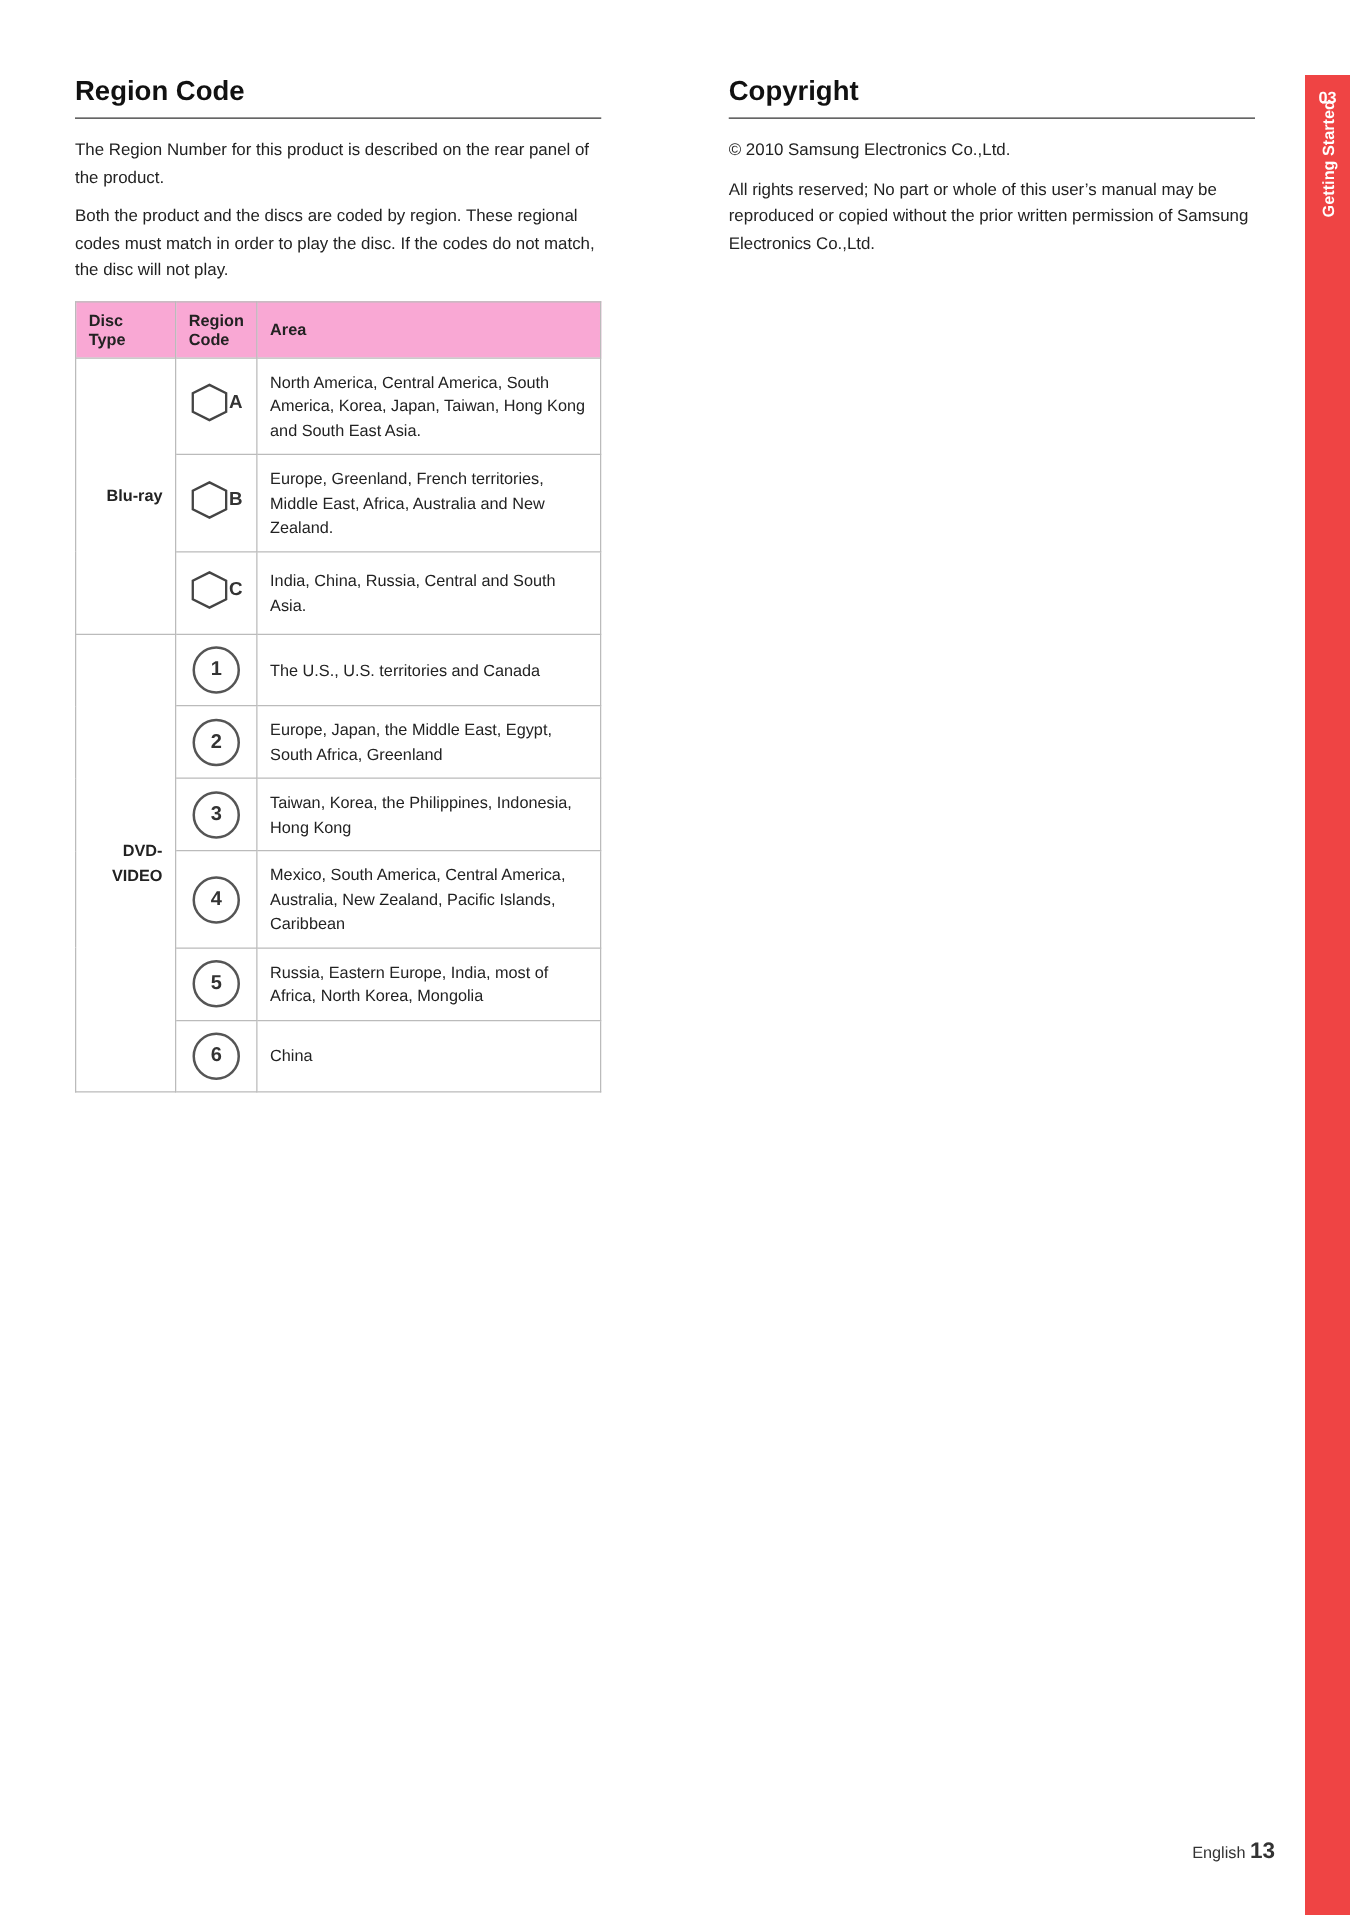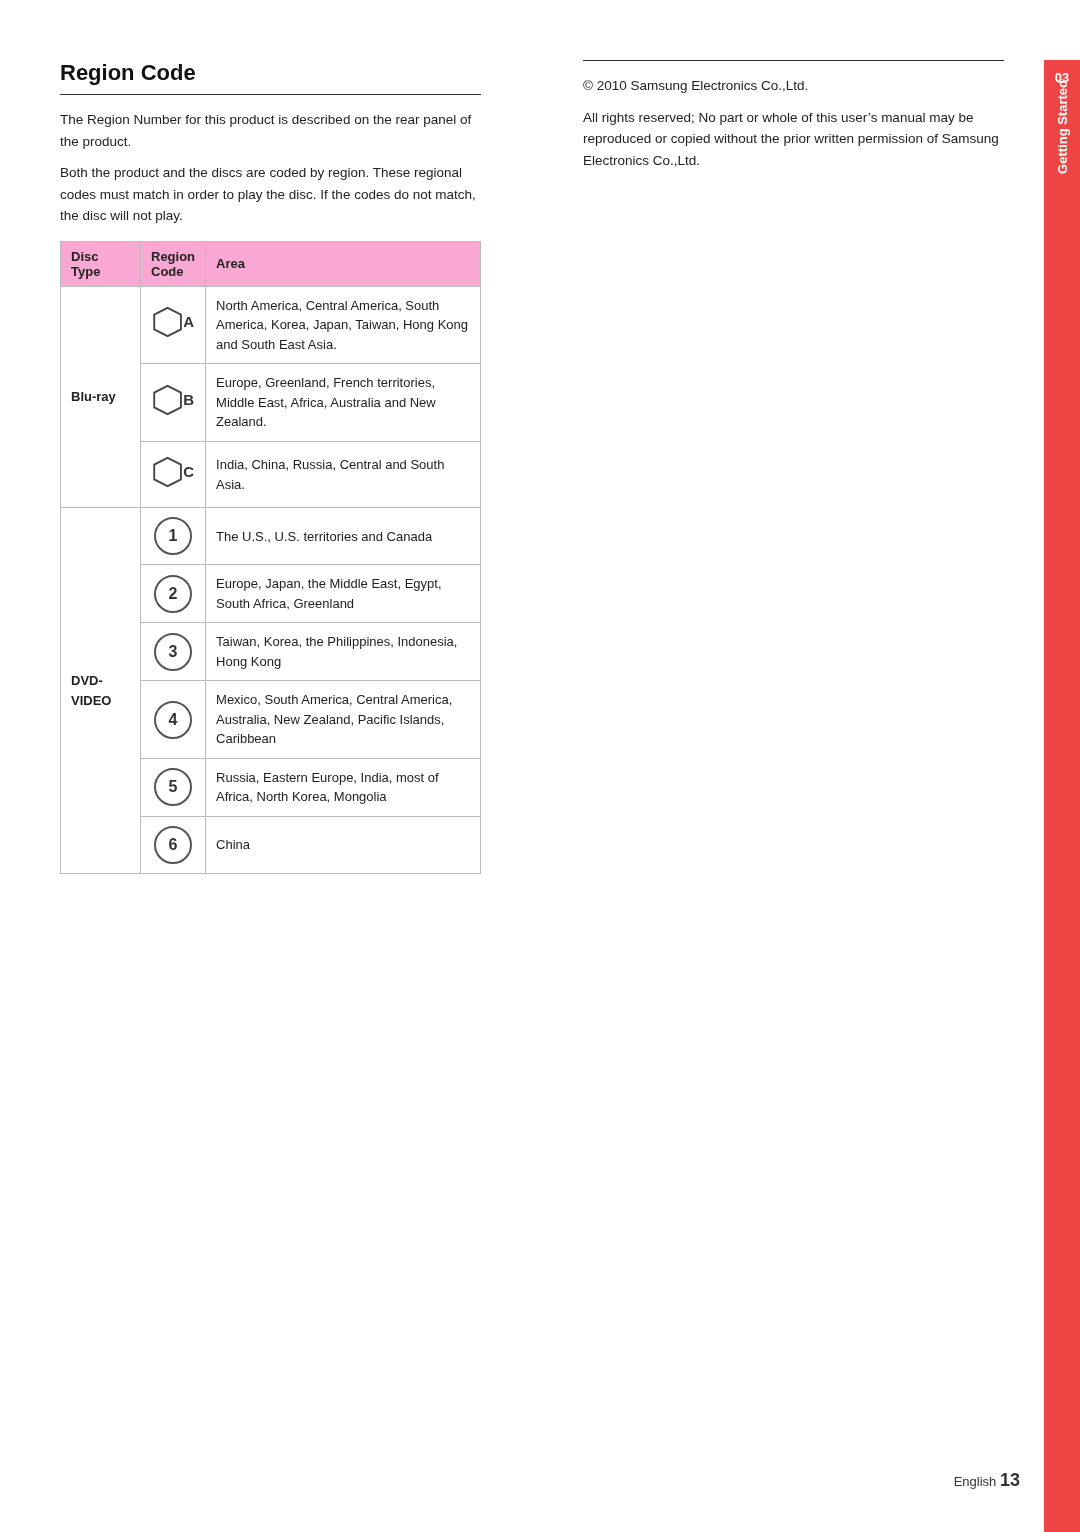--- a/index.html
+++ b/index.html
@@ -79,21 +79,21 @@
     .region-table td {
       border: 1px solid #bbb;
       padding: 9px 10px;
       vertical-align: middle;
       font-size: 13px;
       line-height: 1.5;
     }
 
     .disc-type-cell {
       font-weight: bold;
-      text-align: left;
+      text-align: right;
       vertical-align: middle;
       width: 80px;
     }
 
     .region-icon-cell {
       text-align: center;
       width: 60px;
       vertical-align: middle;
     }
 
@@ -244,20 +244,21 @@
             </tr>
             <tr>
               <td class="region-icon-cell"><div class="region-icon" style="display: inline-flex; align-items: center; justify-content: center; width: 38px; height: 38px; border: 2.5px solid rgb(85, 85, 85); border-radius: 50%; font-size: 16px; font-weight: bold; color: rgb(51, 51, 51);">6</div></td>
               <td>China</td>
             </tr>
           </tbody>
       </table>
     </div>
 
     <div class="right-column">
+      <h2 class="section-title">Copyright</h2>
       <hr class="section-divider">
 
       <p class="section-text">© 2010 Samsung Electronics Co.,Ltd.</p>
       <p class="section-text">All rights reserved; No part or whole of this user’s manual may be reproduced or copied without the prior written permission of Samsung Electronics Co.,Ltd.</p>
     </div>
 
   </div>
 
   <div class="sidebar">
     <span class="sidebar-number">03</span>

